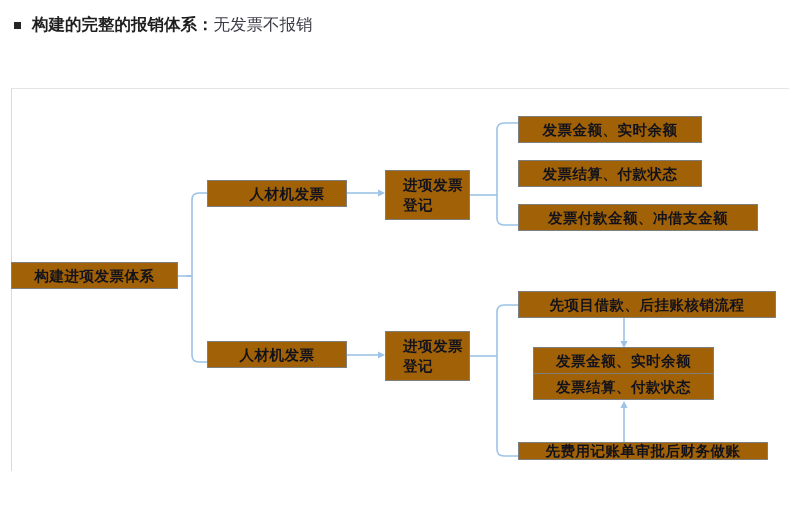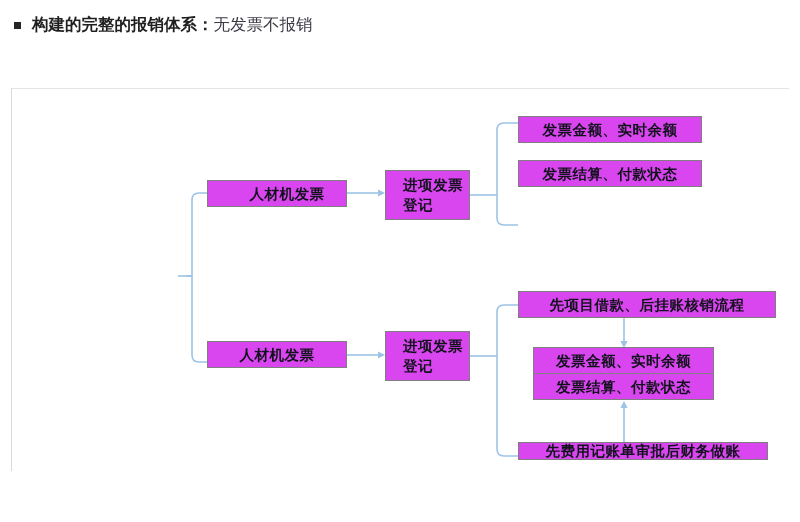--- a/index.html
+++ b/index.html
@@ -73,21 +73,21 @@
     width: 800px;
     height: 522px;
     pointer-events: none;
   }
 
   
   .node {
     position: absolute;
     box-sizing: border-box;
     border: 1.3px solid #7f7f7f;
-    background: #d946ef;
+    background: #a16207;
     color: #12121c;
     font-family: "DejaVu Serif", "Liberation Serif", serif;
     font-weight: bold;
     font-size: 14.5px;
     line-height: 1.38;
     display: flex;
     align-items: center;
     justify-content: center;
     text-align: center;
     white-space: nowrap;
@@ -224,25 +224,27 @@
       <path d="M497,449 Q497,456 504,456 L518,456"></path>
 
       <path d="M624,318 L624,341"></path>
       <polygon points="620.4,341 624,348 627.6,341" fill="#9dc3e6" stroke="none"></polygon>
 
       <path d="M624,442 L624,408"></path>
       <polygon points="620.4,408 624,401 627.6,408" fill="#9dc3e6" stroke="none"></polygon>
     </g>
   </svg>
 
+  <div class="node" id="node-root">构建进项发票体系</div>
 
   <div class="node" id="node-b1">人材机发票</div>
   <div class="node left-align" id="node-reg1">进项发票登记</div>
   <div class="node" id="node-a1">发票金额、实时余额</div>
   <div class="node" id="node-a2">发票结算、付款状态</div>
+  <div class="node" id="node-a3">发票付款金额、冲借支金额</div>
 
   <div class="node" id="node-b2">人材机发票</div>
   <div class="node left-align" id="node-reg2">进项发票登记</div>
   <div class="node" id="node-c1">先项目借款、后挂账核销流程</div>
 
   <div id="node-stack">
     <div class="node" id="node-c2">发票金额、实时余额</div>
     <div class="node" id="node-c3">发票结算、付款状态</div>
   </div>
 

